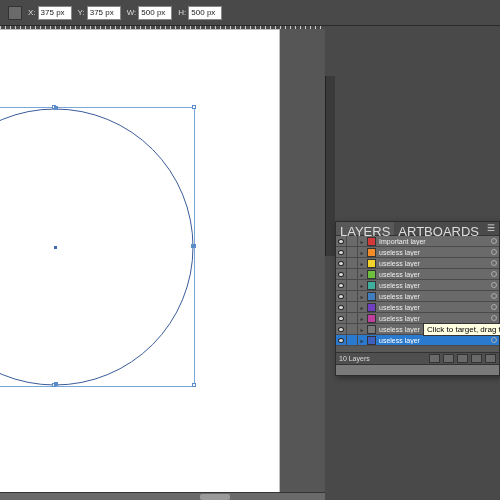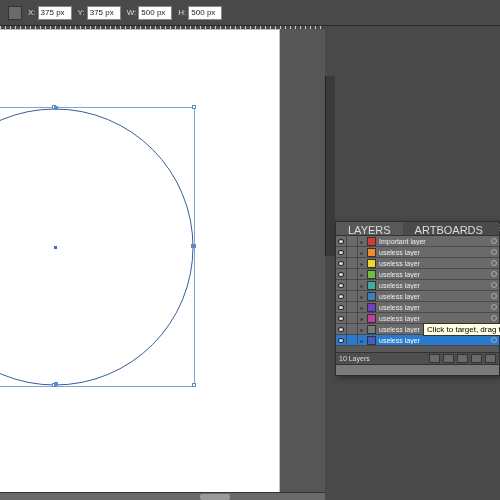--- a/index.html
+++ b/index.html
@@ -50,21 +50,21 @@
   }
   .dock-strip { position:absolute; top:50px; left:0; width:10px; height:180px; background:#3a3a3a; border-left:1px solid #222;}
 
   .layers-panel {
     position: absolute; top: 195px; left: 10px; width: 165px; height: 155px;
     background: #585858; border: 1px solid #2d2d2d;
     box-shadow: 2px 2px 6px rgba(0,0,0,.4);
     font-size: 8px; color: #ddd;
   }
   .panel-tabs { height: 14px; background: #4a4a4a; display: flex; border-bottom: 1px solid #333; }
-  .tab { padding: 2px 12px; font-size: 11px; }
+  .tab { padding: 2px 4px; font-size: 13px; }
   .tab.active { background: #585858; }
   .panel-menu { margin-left:auto; padding:1px 4px; font-size:9px; }
 
   .layer-rows { max-height: 120px; overflow: hidden; }
   .layer-row {
     height: 11px; display: flex; align-items: center;
     border-bottom: 1px solid #4a4a4a; background: #6a6a6a;
     font-size: 7px; color: #eee;
   }
   .layer-row.selected { background: #2a7bcf; color: #fff; }

